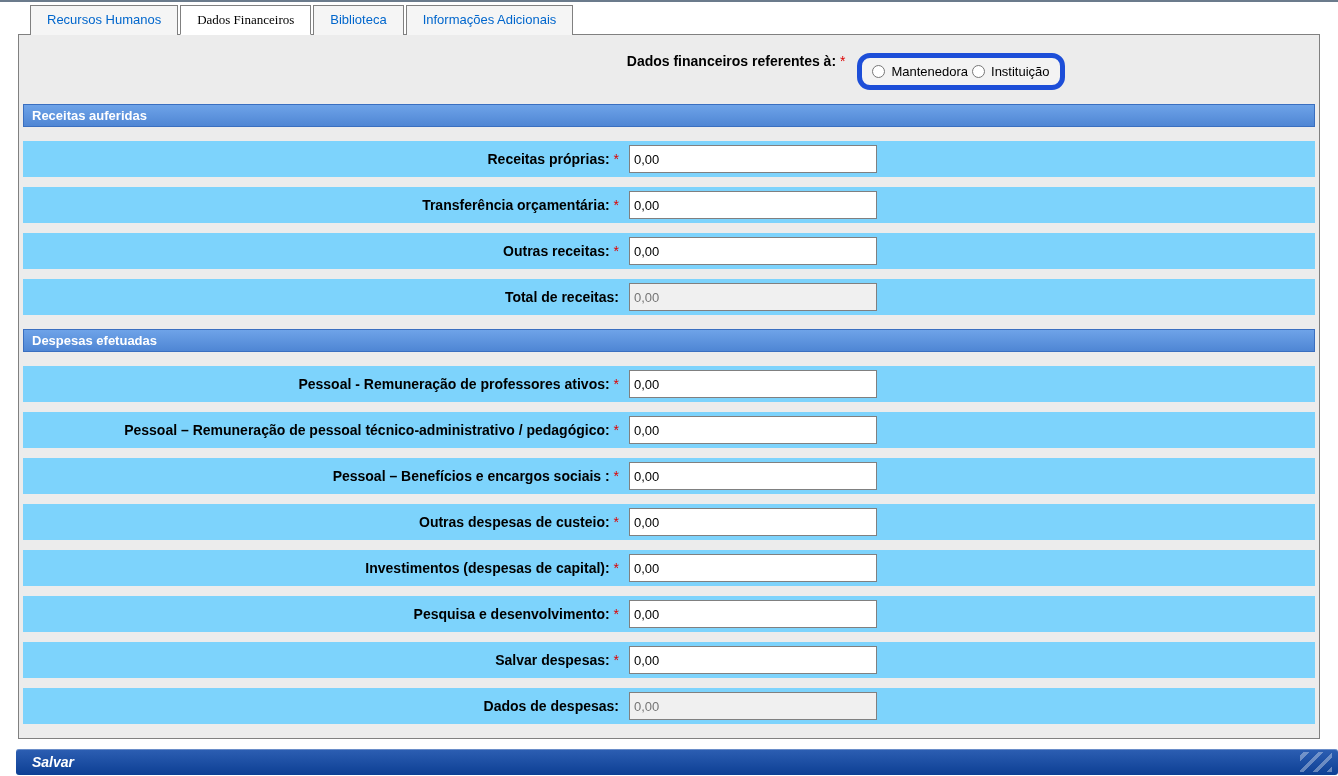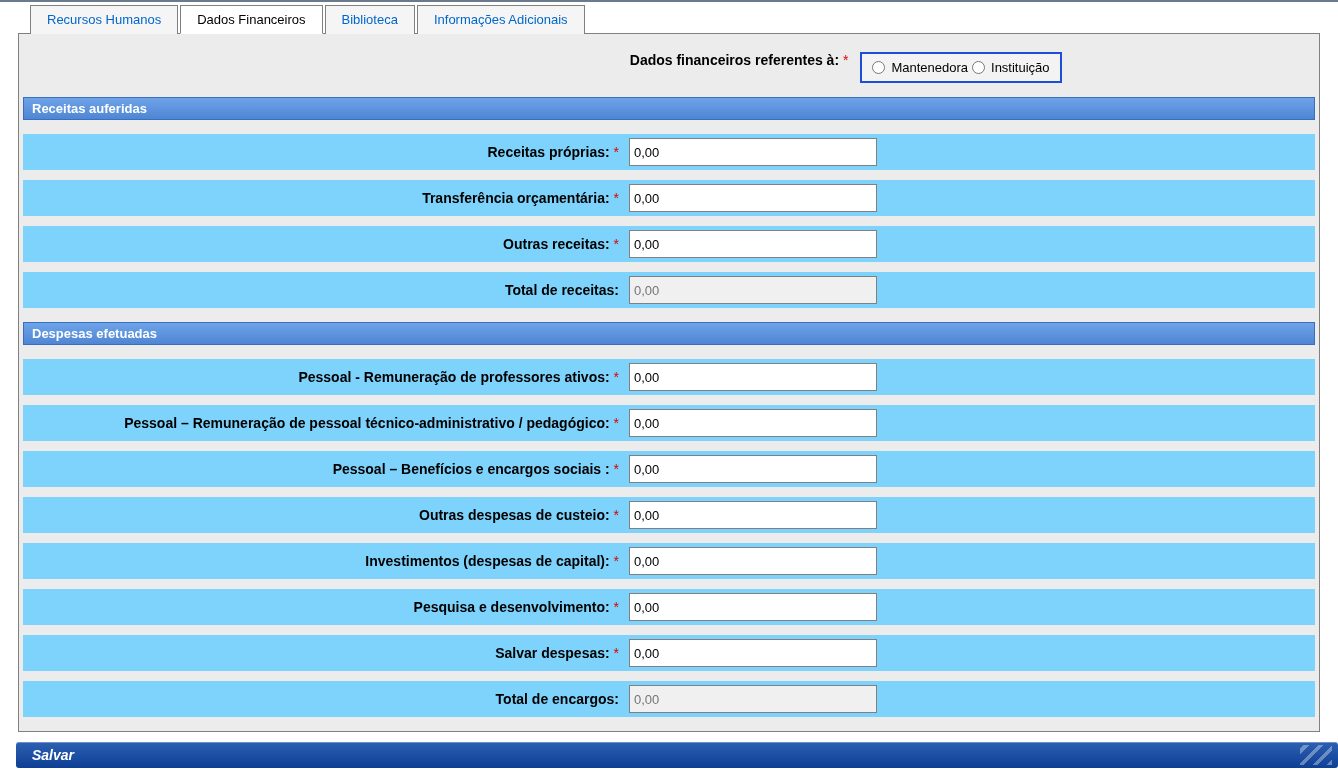--- a/index.html
+++ b/index.html
@@ -31,20 +31,21 @@
       color: #0066cc;
       font-size: 13px;
       position: relative;
       top: 1px;
     }
     .tab.active {
       background: #fff;
       color: #000;
       border-bottom: 1px solid #fff;
       z-index: 2;
+      font-family: Liberation Serif, serif;
     }
     .content-panel {
       margin: 0 18px 0 18px;
       background: #ececec;
       border: 1px solid #808080;
       padding: 0;
     }
     .top-row {
       display: flex;
       padding: 18px 0 14px 0;
@@ -52,27 +53,27 @@
       gap: 12px;
     }
     .top-label {
       font-weight: bold;
       font-size: 14px;
       text-align: right;
       width: 572px;
     }
     .asterisk { color: #d00; font-weight: normal; }
     .radio-group {
-      border: 2px solid #1d4ed8;
+      border: 5px solid #1d4ed8;
       background: #f3f3f3;
       padding: 6px 10px;
       display: inline-flex;
       gap: 4px;
       align-items: center;
-      border-radius: 0;
+      border-radius: 13px;
     }
     .radio-group input[type="radio"] { margin-right: 2px; }
     .section-header {
       background: linear-gradient(#6ea3e8, #4f86d4);
       color: #fff;
       font-weight: bold;
       font-size: 13px;
       padding: 3px 8px;
       margin: 0 4px;
       border: 1px solid #3a6fc0;
@@ -281,21 +282,21 @@
           <span>Salvar despesas:</span>
           <span class="asterisk">*</span>
         </div>
         <div class="field-input-wrap">
           <input type="text" value="0,00" style="">
         </div>
       </div>
 
       <div class="field-row">
         <div class="field-label">
-          <span>Total de encargos:</span>
+          <span>Dados de despesas:</span>
         </div>
         <div class="field-input-wrap">
           <input type="text" readonly="" placeholder="0,00" style="">
         </div>
       </div>
 
     </div>
 
   </div>
 

